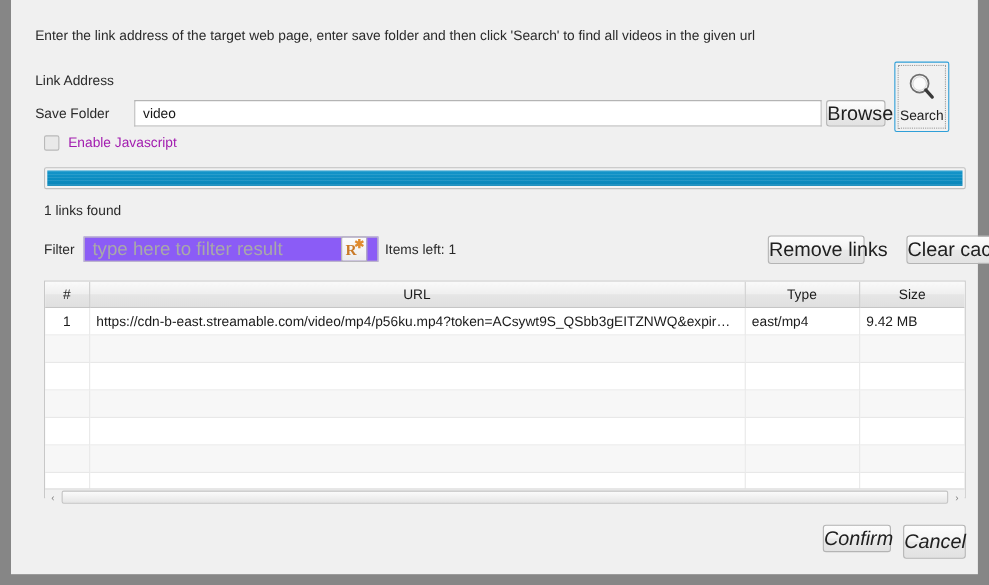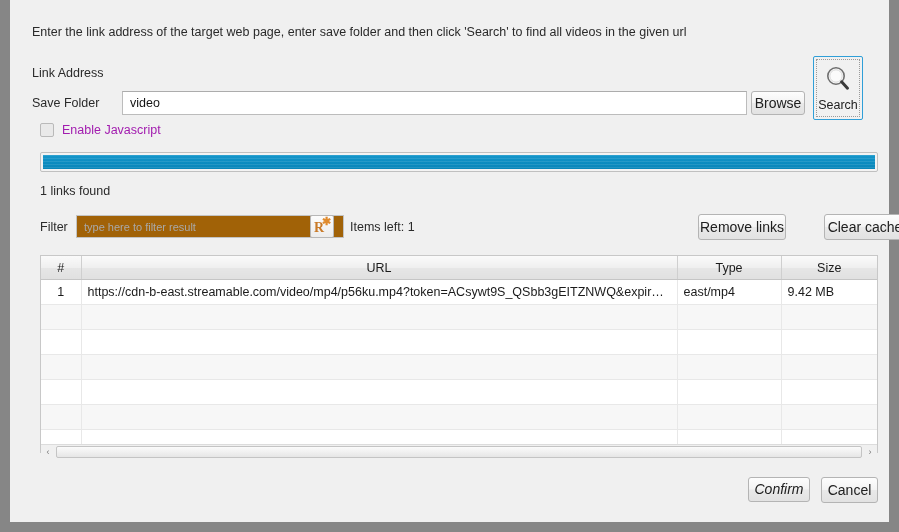--- a/index.html
+++ b/index.html
@@ -84,21 +84,21 @@
   }
 
   
   .btn {
     position: absolute;
     box-sizing: border-box;
     background: linear-gradient(to bottom, #fdfdfd 0%, #f3f3f3 48%, #e9e9e9 52%, #e2e2e2 100%);
     border: 1px solid #b4b4b4;
     border-radius: 3px;
     font-family: "Liberation Sans", sans-serif;
-    font-size: 14px;
+    font-size: 18px;
     color: #202020;
     text-align: center;
     cursor: default;
     white-space: nowrap;
     padding: 0;
   }
   #btn-browse {
     left: 741px;
     top: 91px;
     width: 54px;
@@ -209,24 +209,24 @@
     font-size: 12.5px;
     color: #2a2a2a;
   }
   #input-filter {
     position: absolute;
     left: 66px;
     top: 215px;
     width: 268px;
     height: 23px;
     box-sizing: border-box;
-    background: #a16207;
+    background: #8b5cf6;
     border: 1px solid #c3c3c3;
     font-family: "Liberation Sans", sans-serif;
-    font-size: 11px;
+    font-size: 17px;
     color: #141414;
     padding: 0 7px;
     outline: none;
   }
   #input-filter::placeholder { color: #a9a9a9; }
   #btn-regex {
     position: absolute;
     left: 300px;
     top: 215px;
     width: 24px;
@@ -342,22 +342,23 @@
     top: 477px;
     width: 62px;
     height: 25px;
     line-height: 23px;
     font-style: italic;
   }
   #btn-cancel {
     left: 811px;
     top: 477px;
     width: 57px;
-    height: 26px;
+    height: 31px;
     line-height: 23px;
+    font-style: italic;
   }
 </style>
 </head>
 <body>
 
 <div id="window">
   <div id="dialog">
 
     <div class="intro">Enter the link address of the target web page, enter save folder and then click 'Search' to find all videos in the given url</div>
 

